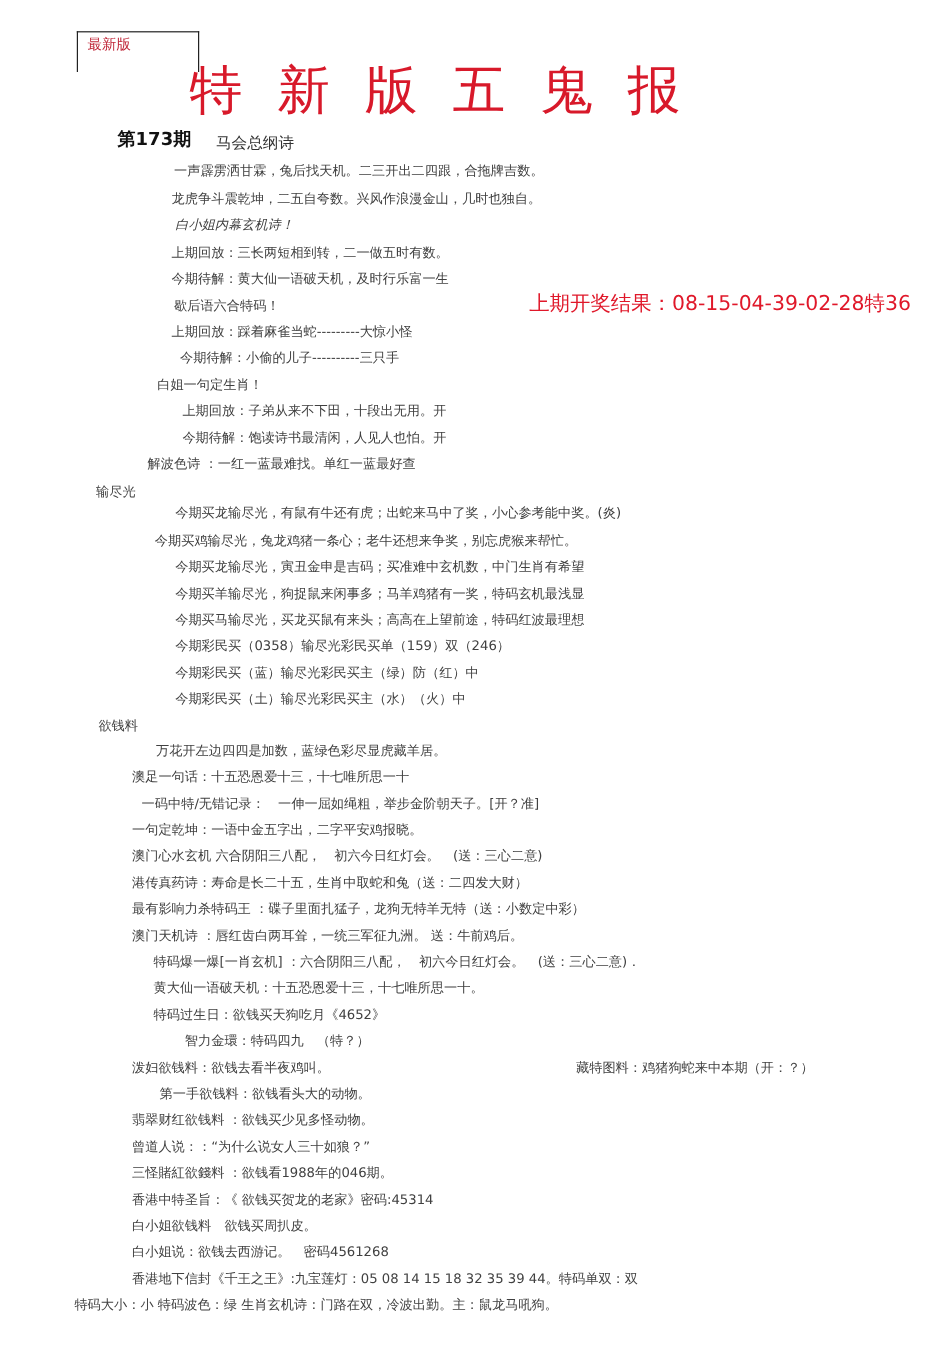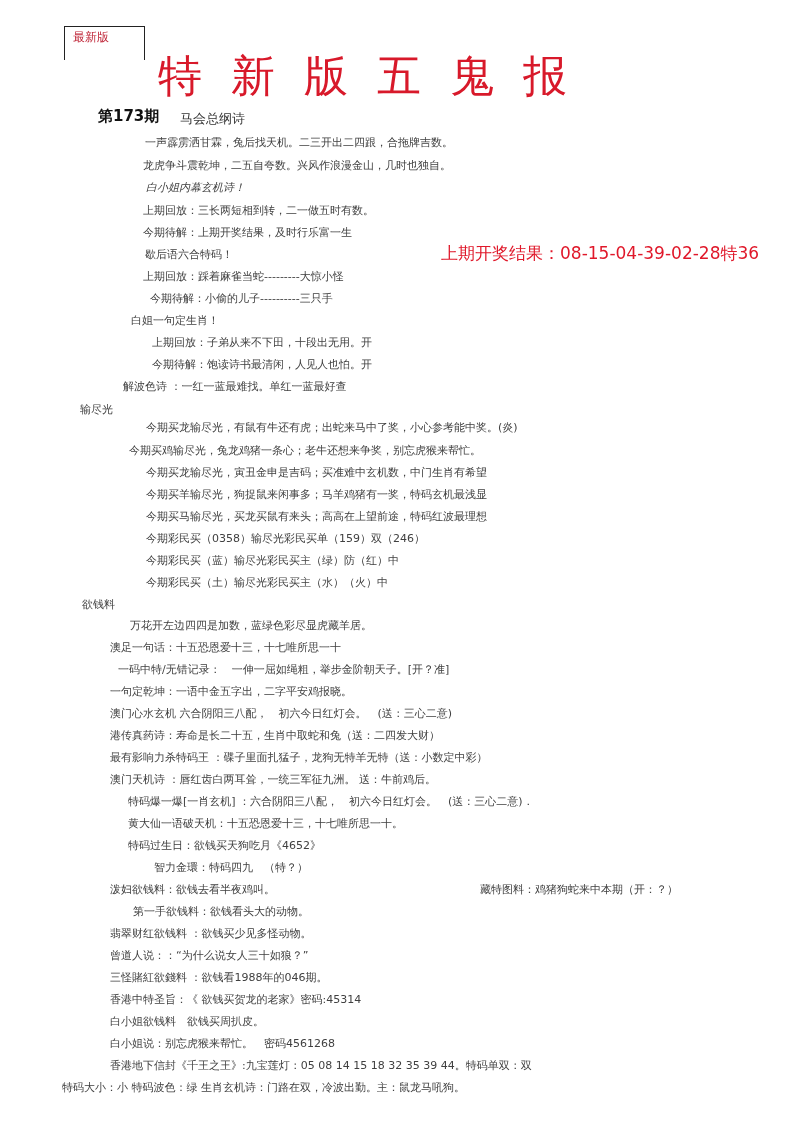--- a/index.html
+++ b/index.html
@@ -12,21 +12,21 @@
       height: 1122px;
       position: relative;
       overflow: hidden;
       font-family: "DejaVu Sans", "Liberation Sans", sans-serif;
       color: #2a2a2a;
     }
     .badge-box {
       position: absolute;
       left: 64px;
       top: 26px;
-      width: 81px;
+      width: 102px;
       height: 34px;
       border-left: 1.5px solid #222;
       border-top: 1.5px solid #222;
       border-right: 1.5px solid #222;
       box-sizing: border-box;
     }
     .badge-text {
       position: absolute;
       left: 8px;
       top: 2px;
@@ -97,21 +97,21 @@
 <div class="issue">第173期</div>
 <div class="issue-sub">马会总纲诗</div>
 
 <div class="result">上期开奖结果：08-15-04-39-02-28特36</div>
 
 <div id="lines">
     <div class="line" style="left: 145px; top: 134px;">一声霹雳洒甘霖，兔后找天机。二三开出二四跟，合拖牌吉数。</div>
     <div class="line" style="left: 143px; top: 157px;">龙虎争斗震乾坤，二五自夸数。兴风作浪漫金山，几时也独自。</div>
     <div class="line" style="left: 146px; top: 179px; font-style: italic;">白小姐内幕玄机诗！</div>
     <div class="line" style="left: 143px; top: 202px;">上期回放：三长两短相到转，二一做五时有数。</div>
-    <div class="line" style="left: 143px; top: 224px;">今期待解：上期开奖结果，及时行乐富一生</div>
+    <div class="line" style="left: 143px; top: 224px;">今期待解：黄大仙一语破天机，及时行乐富一生</div>
     <div class="line" style="left: 145px; top: 246px;">歇后语六合特码！</div>
     <div class="line" style="left: 143px; top: 268px;">上期回放：踩着麻雀当蛇---------大惊小怪</div>
     <div class="line" style="left: 150px; top: 290px;">今期待解：小偷的儿子----------三只手</div>
     <div class="line" style="left: 131px; top: 312px;">白姐一句定生肖！</div>
     <div class="line" style="left: 152px; top: 334px;">上期回放：子弟从来不下田，十段出无用。开</div>
     <div class="line" style="left: 152px; top: 356px;">今期待解：饱读诗书最清闲，人见人也怕。开</div>
     <div class="line" style="left: 123px; top: 378px;">解波色诗 ：一红一蓝最难找。单红一蓝最好查</div>
     <div class="line" style="left: 80px; top: 401px;">输尽光</div>
     <div class="line" style="left: 146px; top: 419px;">今期买龙输尽光，有鼠有牛还有虎；出蛇来马中了奖，小心参考能中奖。(炎)</div>
     <div class="line" style="left: 129px; top: 442px;">今期买鸡输尽光，兔龙鸡猪一条心；老牛还想来争奖，别忘虎猴来帮忙。</div>
@@ -135,17 +135,17 @@
     <div class="line" style="left: 128px; top: 837px;">特码过生日：欲钱买天狗吃月《4652》</div>
     <div class="line" style="left: 110px; top: 859px; margin-left: 44px;">智力金環：特码四九　（特？）</div>
     <div class="line" style="left: 110px; top: 881px;">泼妇欲钱料：欲钱去看半夜鸡叫。</div>
     <div class="line" style="left: 480px; top: 881px;">藏特图料：鸡猪狗蛇来中本期（开：？）</div>
     <div class="line" style="left: 133px; top: 903px;">第一手欲钱料：欲钱看头大的动物。</div>
     <div class="line" style="left: 110px; top: 925px;">翡翠财红欲钱料 ：欲钱买少见多怪动物。</div>
     <div class="line" style="left: 110px; top: 947px;">曾道人说：：“为什么说女人三十如狼？”</div>
     <div class="line" style="left: 110px; top: 969px;">三怪賭紅欲錢料 ：欲钱看1988年的046期。</div>
     <div class="line" style="left: 110px; top: 991px;">香港中特圣旨：《 欲钱买贺龙的老家》密码:45314</div>
     <div class="line" style="left: 110px; top: 1013px;">白小姐欲钱料　欲钱买周扒皮。</div>
-    <div class="line" style="left: 110px; top: 1035px;">白小姐说：别忘虎猴来帮忙。　密码4561268</div>
+    <div class="line" style="left: 110px; top: 1035px;">白小姐说：欲钱去西游记。　密码4561268</div>
     <div class="line" style="left: 110px; top: 1057px;">香港地下信封《千王之王》:九宝莲灯：05 08 14 15 18 32 35 39 44。特码单双：双</div>
     <div class="line" style="left: 62px; top: 1079px;">特码大小：小 特码波色：绿 生肖玄机诗：门路在双，冷波出勤。主：鼠龙马吼狗。</div>
     <div class="line" style="left: 62px; top: 1101px; margin-top: 36px;">十指平天下:02 04 08 11 12 25 29 31 37 4。</div>
   </div>
 
 </body></html>

